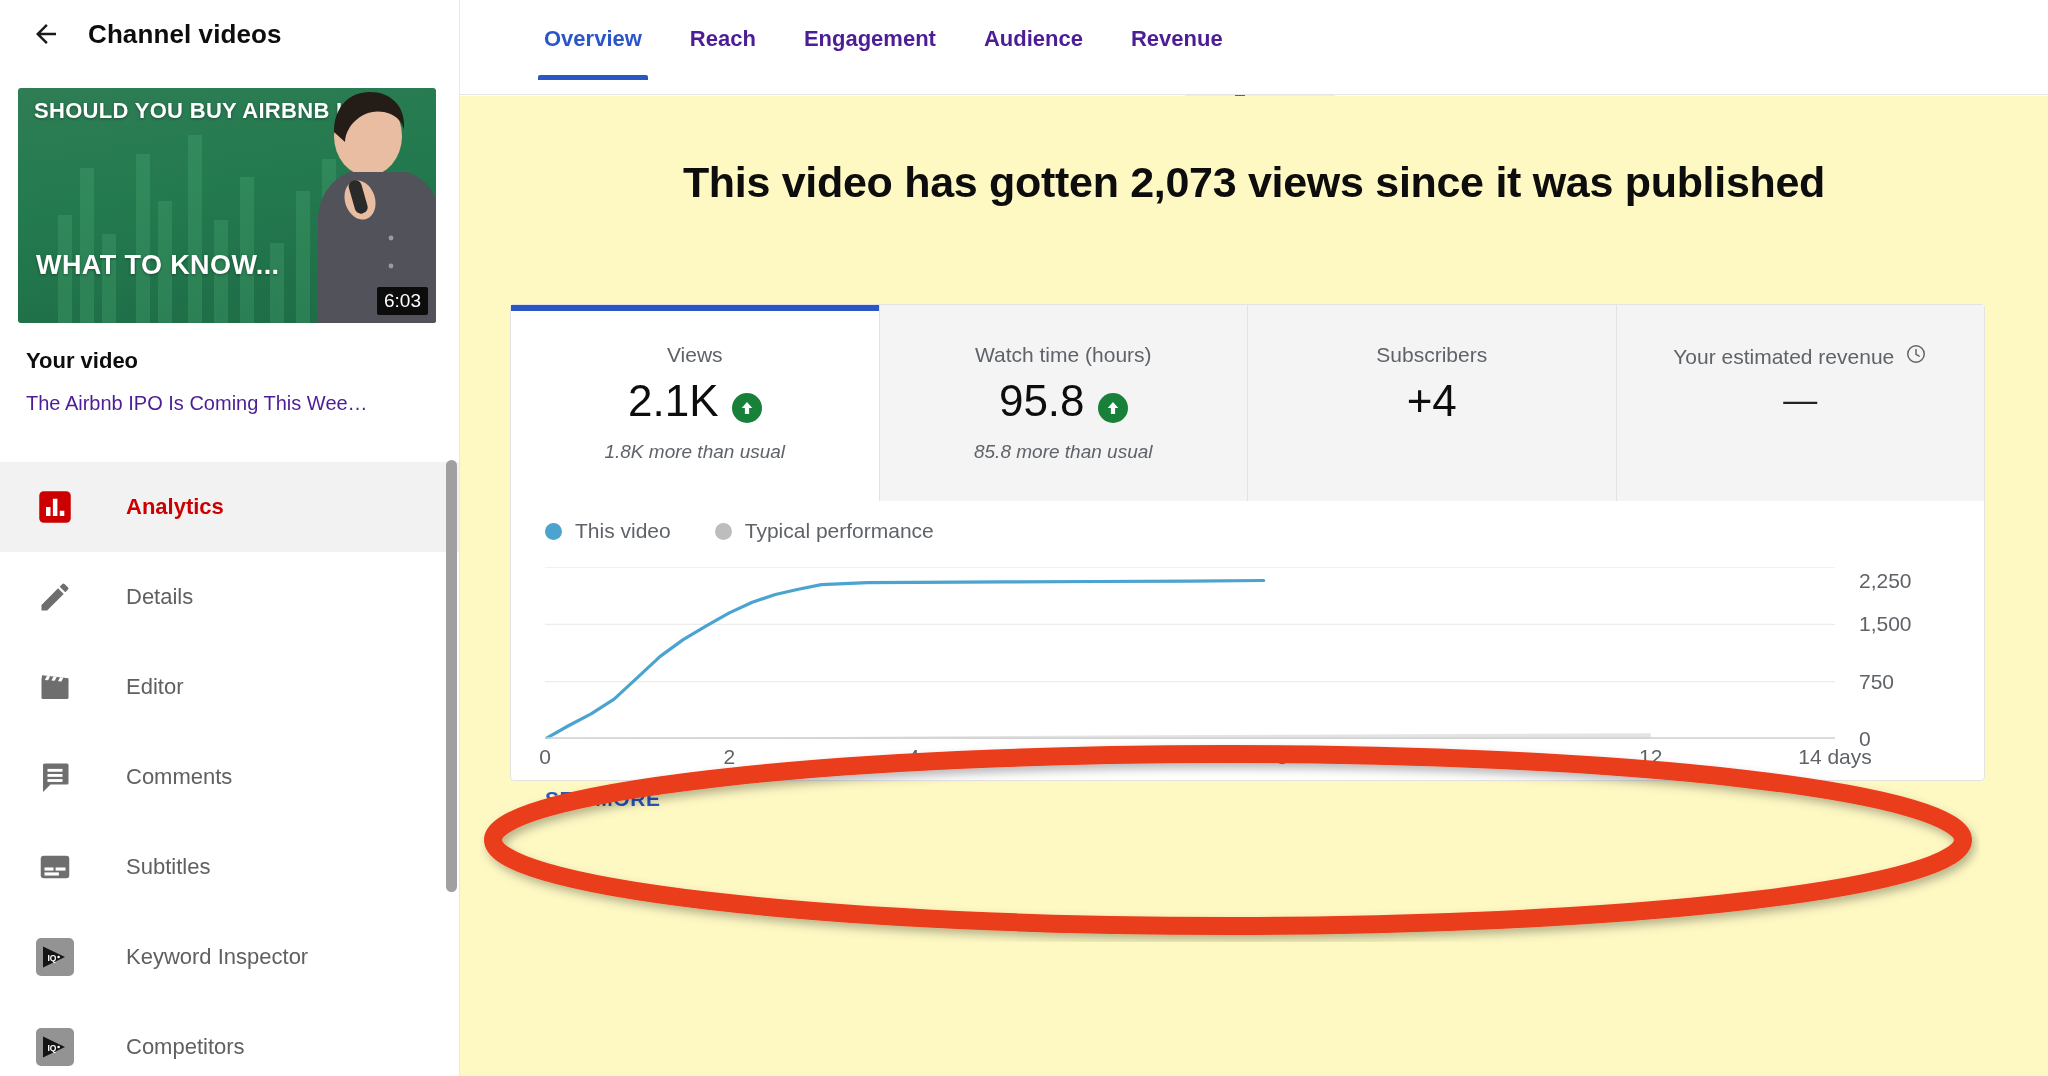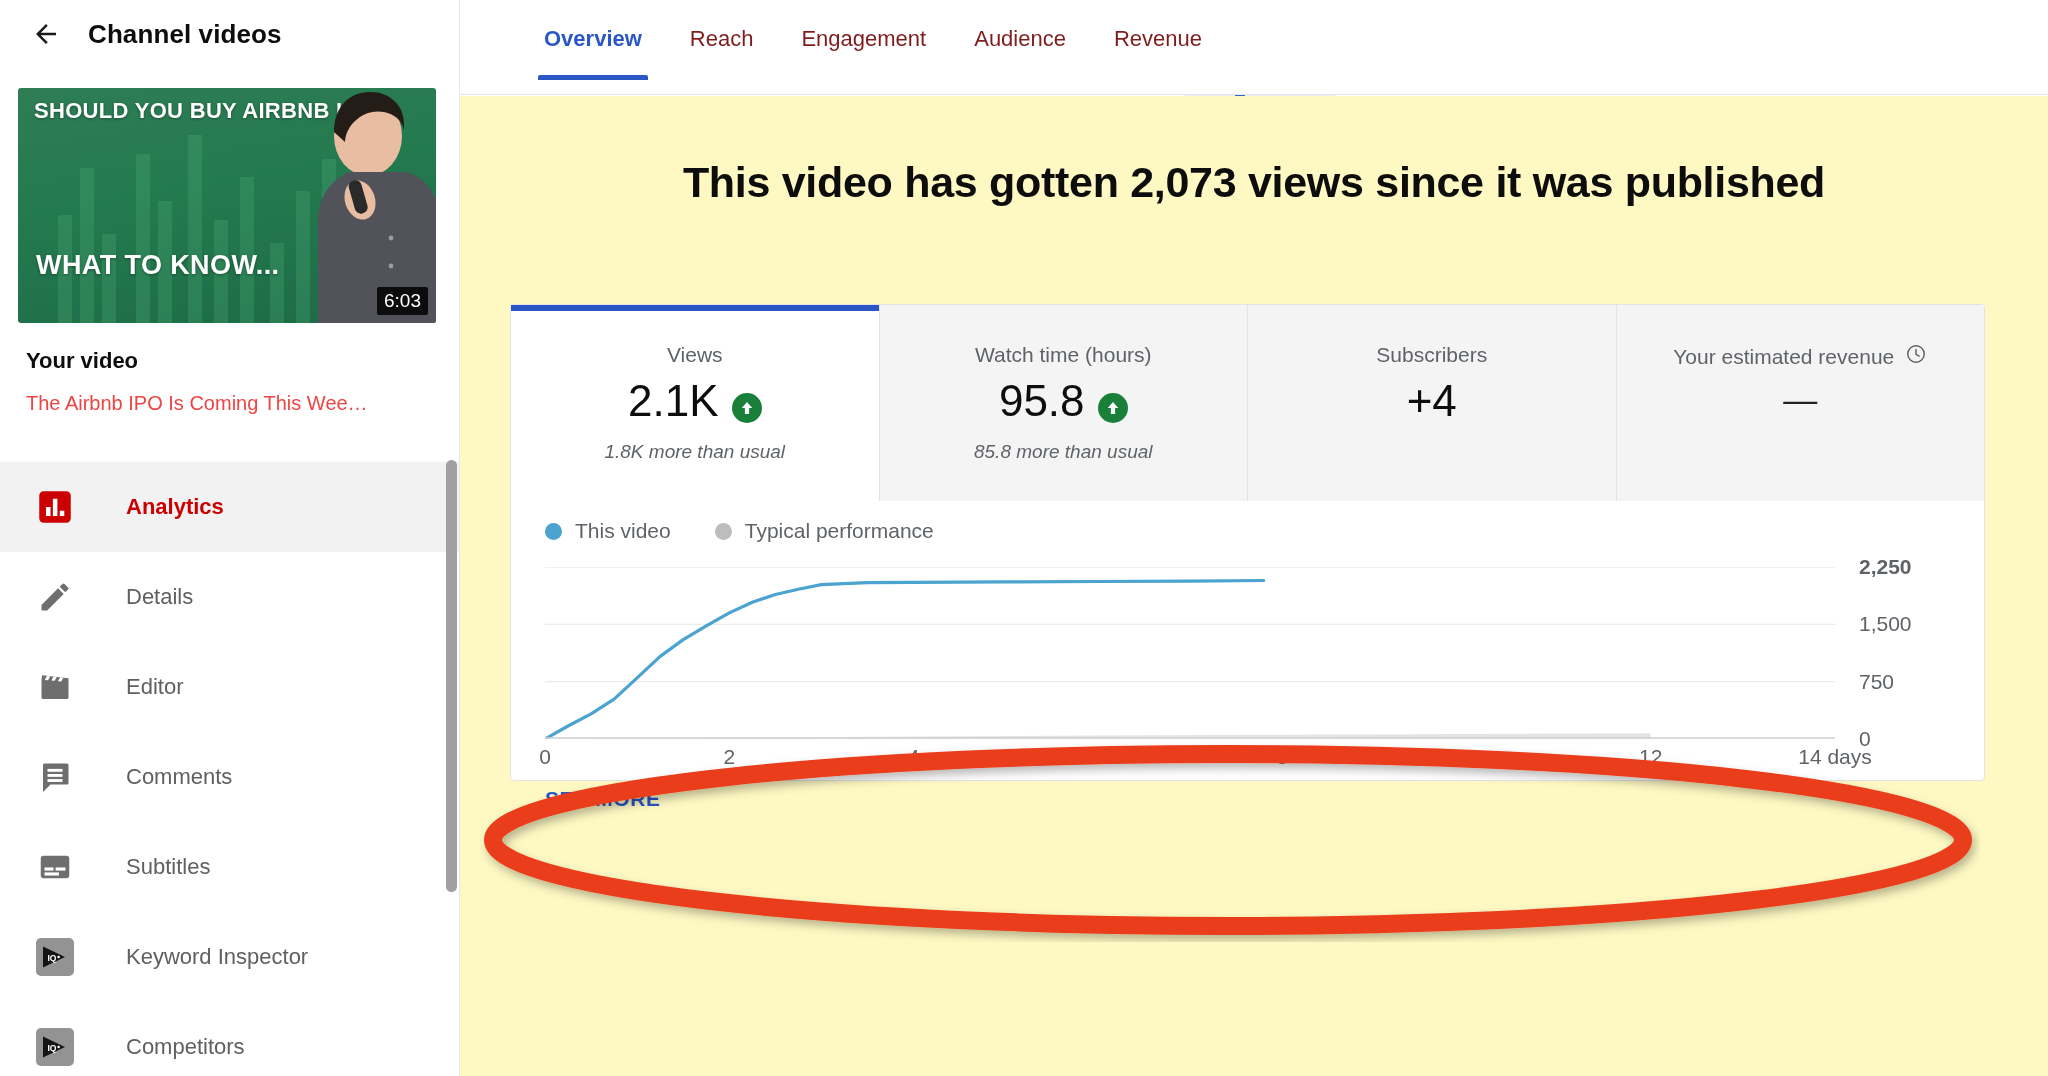--- a/index.html
+++ b/index.html
@@ -79,21 +79,21 @@
     font-size: 19px; font-weight: 500;
     padding: 3px 7px; border-radius: 2px;
   }
 
   #your-video-label {
     position: absolute; left: 26px; top: 348px;
     font-size: 22px; font-weight: 700; color: #0d0d0d;
   }
   #video-title {
     position: absolute; left: 26px; top: 392px;
-    font-size: 20px; color: #ef4444; white-space: nowrap;
+    font-size: 20px; color: #4c1d95; white-space: nowrap;
     max-width: 390px; overflow: hidden;
   }
 
   #nav-list { position: absolute; left: 0; top: 462px; width: 460px; }
   .nav-item {
     position: relative;
     display: flex; align-items: center;
     height: 90px; padding-left: 34px;
     cursor: pointer;
   }
@@ -125,21 +125,21 @@
 
   
   #tabs-bar {
     position: absolute; left: 460px; top: 0;
     width: 1588px; height: 95px;
     background: #fff; border-bottom: 1px solid #e5e5e5;
   }
   #tabs { position: absolute; left: 60px; top: 26px; display: flex; gap: 0px; }
   .tab {
     position: relative;
-    font-size: 22px; color: #7f1d1d; font-weight: 400;
+    font-size: 22px; color: #4c1d95; font-weight: 700;
     padding: 0 24px 28px 24px;
     cursor: pointer; white-space: nowrap;
   }
   .tab.active { color: #2a56c6; font-weight: 600; }
   .tab.active::after {
     content: ""; position: absolute; left: 18px; right: 18px; bottom: 0;
     height: 5px; background: #2a56c6; border-radius: 2px 2px 0 0;
   }
   #clipped-chip {
     position: absolute; left: 1185px; top: 95px;
@@ -475,21 +475,21 @@
             </g>
           <path id="typical-area" fill="#e4e4e4" stroke="none" d="M 0 172 L 0.0 172.0 L 184.3 170.6 L 368.6 169.6 L 552.9 168.6 L 737.1 167.7 L 921.4 167.0 L 1105.7 166.3 L 1105.7 172 Z"></path>
           <polyline id="video-line" fill="none" stroke="#4ba3cf" stroke-width="3.2" stroke-linejoin="round" stroke-linecap="round" points="0.0,172.0 23.0,159.0 46.1,146.8 69.1,132.2 92.1,110.8 115.2,89.4 138.2,72.6 161.3,58.9 184.3,45.9 207.3,35.2 230.4,27.5 253.4,22.2 276.4,17.6 322.5,15.7 368.6,15.3 460.7,14.9 552.9,14.5 645.0,14.1 718.7,13.5"></polyline>
           <line x1="0" y1="171" x2="1290" y2="171" stroke="#d0d0d0" stroke-width="1.4"></line>
         </svg>
 
         <div id="yaxis">
             <div class="ytick" style="top: 180px;">0</div>
             <div class="ytick" style="top: 122.667px;">750</div>
             <div class="ytick" style="top: 65.3333px;">1,500</div>
-            <div class="ytick" style="top: 8px; font-weight: bold;">2,250</div>
+            <div class="ytick" style="top: 22px;">2,250</div>
           </div>
         <div id="xaxis">
             <div class="xtick" style="left: 0px;">0</div>
             <div class="xtick" style="left: 184.286px;">2</div>
             <div class="xtick" style="left: 368.571px;">4</div>
             <div class="xtick" style="left: 552.857px;">6</div>
             <div class="xtick" style="left: 737.143px;">8</div>
             <div class="xtick" style="left: 921.429px;">10</div>
             <div class="xtick" style="left: 1105.71px;">12</div>
             <div class="xtick" style="left: 1290px;">14 days</div>

